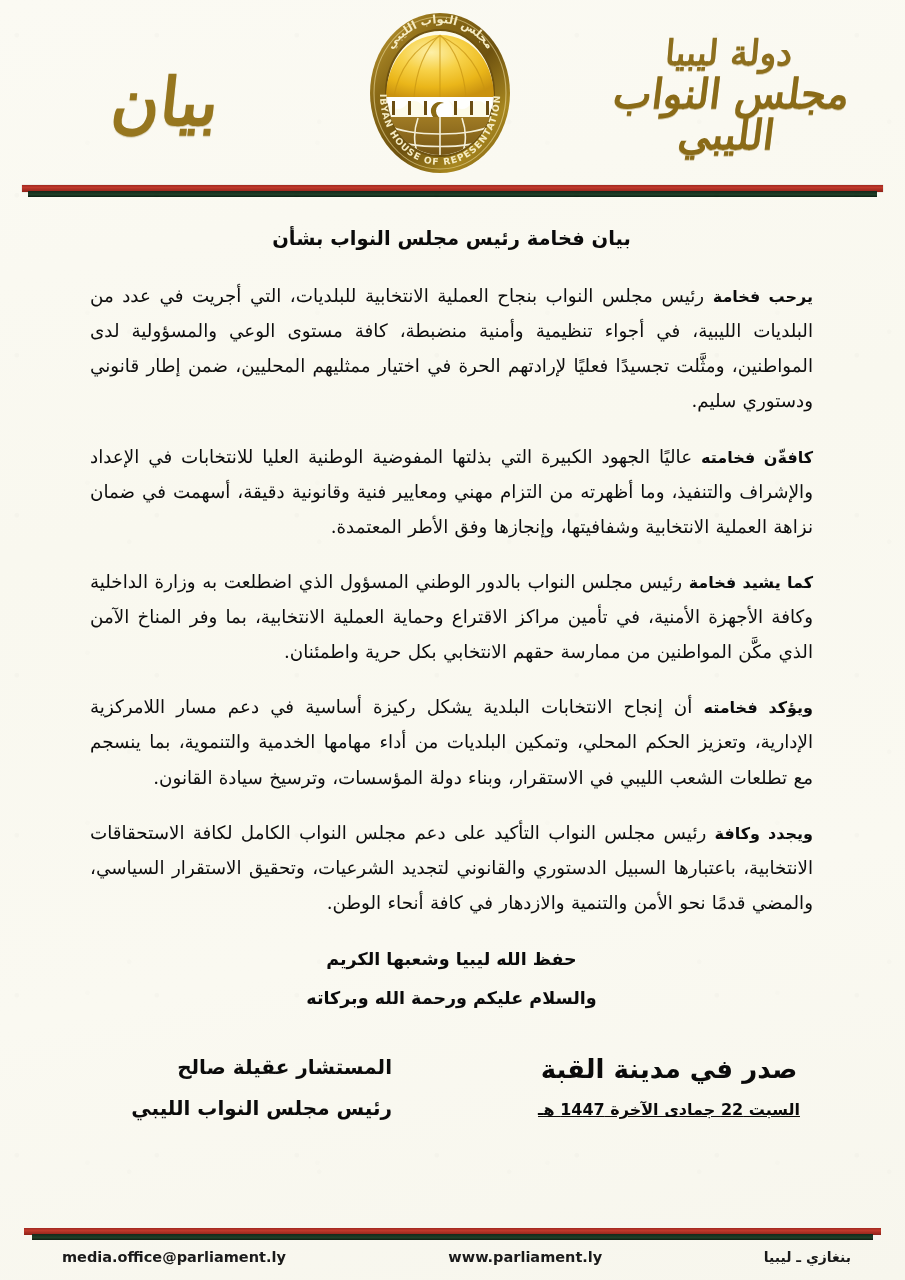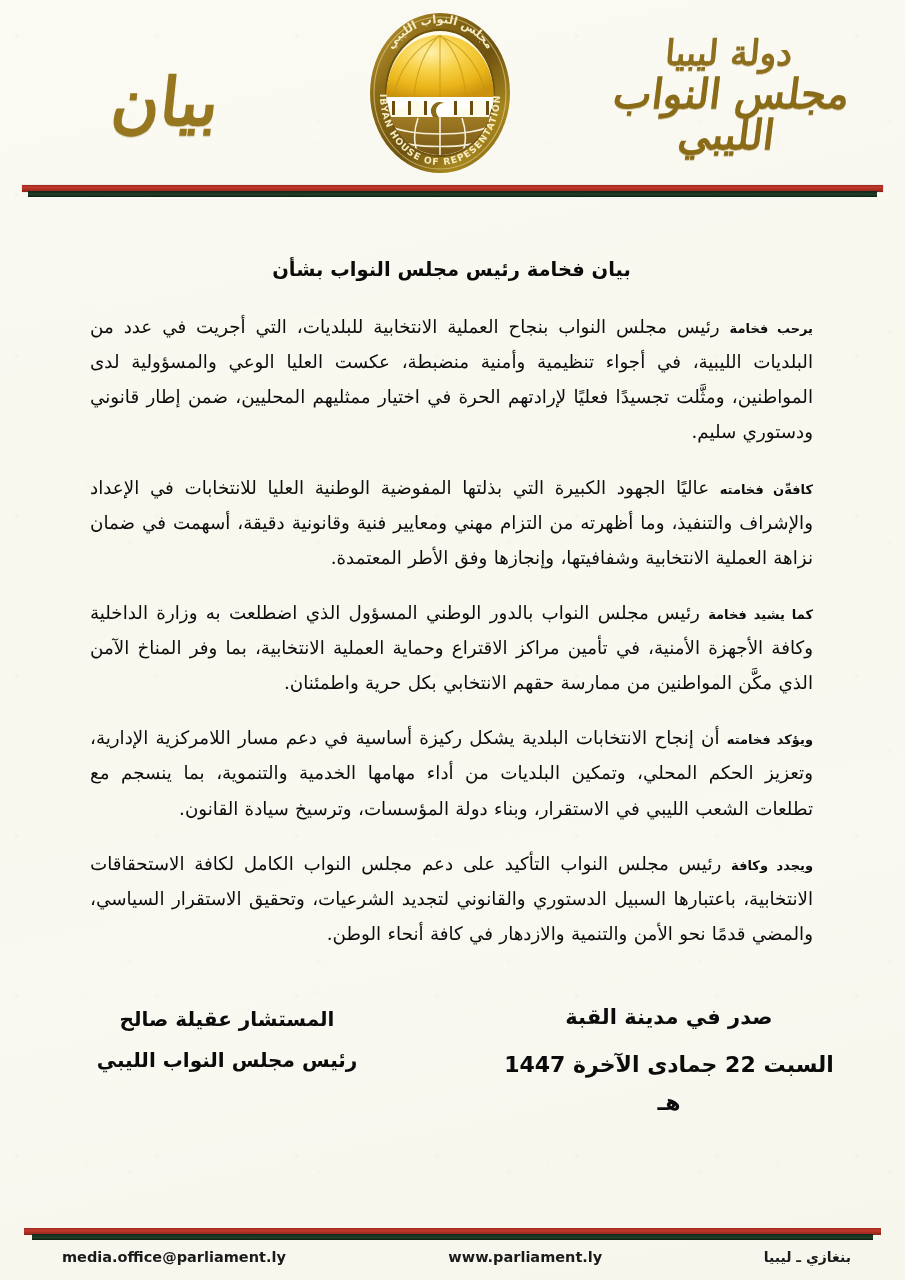--- a/index.html
+++ b/index.html
@@ -124,24 +124,23 @@
   .divider .bar-green {
     position: absolute;
     top: 6px; left: 6px; right: 6px;
     height: 6px;
     background: linear-gradient(180deg, #14281a 0%, #1f3f27 60%, #0d1d12 100%);
   }
 
   
   .content {
     position: relative;
-    padding: 15px 92px 0 90px;
+    padding: 22px 92px 0 90px;
     box-sizing: border-box;
     color: #121212;
-    margin-top: 38px;
   }
 
   .doc-title {
     text-align: center;
     font-family: "DejaVu Sans", "Liberation Sans", sans-serif;
     font-weight: 700;
     font-size: 19.5px;
     line-height: 1.95;
     color: #0b0b0b;
     margin-bottom: 20px;
@@ -155,21 +154,21 @@
     line-height: 1.92;
     text-align: justify;
     text-align-last: right;
     margin: 0 0 20px 0;
     color: #0d0d0d;
     word-spacing: 0.5px;
   }
   .para .lead {
     font-weight: 700;
     font-family: "DejaVu Sans", "Liberation Sans", sans-serif;
-    font-size: 13px;
+    font-size: 16px;
   }
 
   .closing {
     text-align: center;
     font-family: "DejaVu Sans", "Liberation Sans", sans-serif;
     font-weight: 700;
     font-size: 17.5px;
     line-height: 2.25;
     margin-top: 16px;
     color: #0b0b0b;
@@ -188,36 +187,37 @@
     font-family: "DejaVu Sans", "Liberation Sans", sans-serif;
     font-weight: 700;
     color: #0b0b0b;
     text-align: center;
   }
   .sign-left {
     font-size: 20px;
     line-height: 2.05;
     width: 330px;
   }
-  .sign-left .s-line { display: block; }
+  .sign-left .s-line { display: block; text-align: right; }
 
   .sign-right {
     width: 340px;
     font-size: 16px;
     line-height: 1.72;
   }
   .sign-right .city {
-    font-size: 21px;
-    margin-bottom: 11px;
+    font-size: 26px;
+    margin-bottom: 5px;
     display: block;
   }
   .sign-right .hijri,
   .sign-right .gregorian {
     display: block;
-    font-size: 22px;
+    font-size: 16px;
+    text-decoration: underline;
   }
 
   
   .footer {
     position: absolute;
     left: 0; right: 0;
     bottom: 0;
     height: 52px;
   }
   .footer .f-divider {
@@ -363,39 +363,43 @@
     <div class="bar-green"></div>
   </div>
 
   <div class="content">
 
     <div class="doc-title">
       <span class="t-line">بيان فخامة رئيس مجلس النواب بشأن</span>
     </div>
 
     <p class="para">
-      <span class="lead">يرحب فخامة</span><span> رئيس مجلس النواب بنجاح العملية الانتخابية للبلديات، التي أجريت في عدد من البلديات الليبية، في أجواء تنظيمية وأمنية منضبطة، عكست العليا الوعي والمسؤولية لدى المواطنين، ومثَّلت تجسيدًا فعليًا لإرادتهم الحرة في اختيار ممثليهم المحليين، ضمن إطار قانوني ودستوري سليم.</span>
+      <span class="lead">يرحب فخامة</span><span> رئيس مجلس النواب بنجاح العملية الانتخابية للبلديات، التي أجريت في عدد من البلديات الليبية، في أجواء تنظيمية وأمنية منضبطة، كافة مستوى الوعي والمسؤولية لدى المواطنين، ومثَّلت تجسيدًا فعليًا لإرادتهم الحرة في اختيار ممثليهم المحليين، ضمن إطار قانوني ودستوري سليم.</span>
     </p>
 
     <p class="para">
       <span class="lead">كافةّن فخامته</span><span> عاليًا الجهود الكبيرة التي بذلتها المفوضية الوطنية العليا للانتخابات في الإعداد والإشراف والتنفيذ، وما أظهرته من التزام مهني ومعايير فنية وقانونية دقيقة، أسهمت في ضمان نزاهة العملية الانتخابية وشفافيتها، وإنجازها وفق الأطر المعتمدة.</span>
     </p>
 
     <p class="para">
       <span class="lead">كما يشيد فخامة</span><span> رئيس مجلس النواب بالدور الوطني المسؤول الذي اضطلعت به وزارة الداخلية وكافة الأجهزة الأمنية، في تأمين مراكز الاقتراع وحماية العملية الانتخابية، بما وفر المناخ الآمن الذي مكَّن المواطنين من ممارسة حقهم الانتخابي بكل حرية واطمئنان.</span>
     </p>
 
     <p class="para">
       <span class="lead">ويؤكد فخامته</span><span> أن إنجاح الانتخابات البلدية يشكل ركيزة أساسية في دعم مسار اللامركزية الإدارية، وتعزيز الحكم المحلي، وتمكين البلديات من أداء مهامها الخدمية والتنموية، بما ينسجم مع تطلعات الشعب الليبي في الاستقرار، وبناء دولة المؤسسات، وترسيخ سيادة القانون.</span>
     </p>
 
     <p class="para">
       <span class="lead">ويجدد وكافة</span><span> رئيس مجلس النواب التأكيد على دعم مجلس النواب الكامل لكافة الاستحقاقات الانتخابية، باعتبارها السبيل الدستوري والقانوني لتجديد الشرعيات، وتحقيق الاستقرار السياسي، والمضي قدمًا نحو الأمن والتنمية والازدهار في كافة أنحاء الوطن.</span>
     </p>
 
+    <div class="closing">
+      <span class="c-line">حفظ الله ليبيا وشعبها الكريم</span>
+      <span class="c-line">والسلام عليكم ورحمة الله وبركاته</span>
+    </div>
   </div>
 
   <div class="sign-row">
 
     <div class="sign-block sign-right">
       <span class="city">صدر في مدينة القبة</span>
       <span class="hijri">السبت 22 جمادى الآخرة 1447 هـ</span>
     </div>
 
     <div class="sign-block sign-left">

